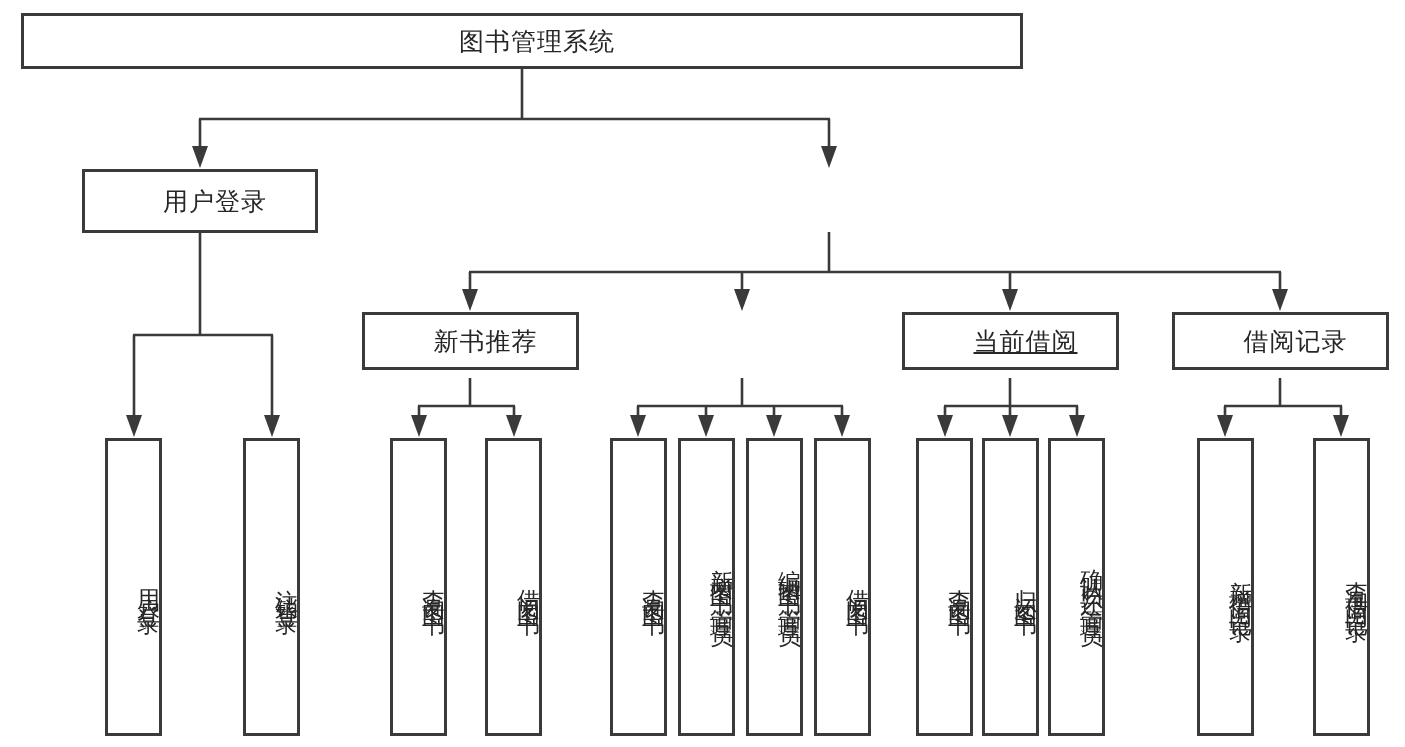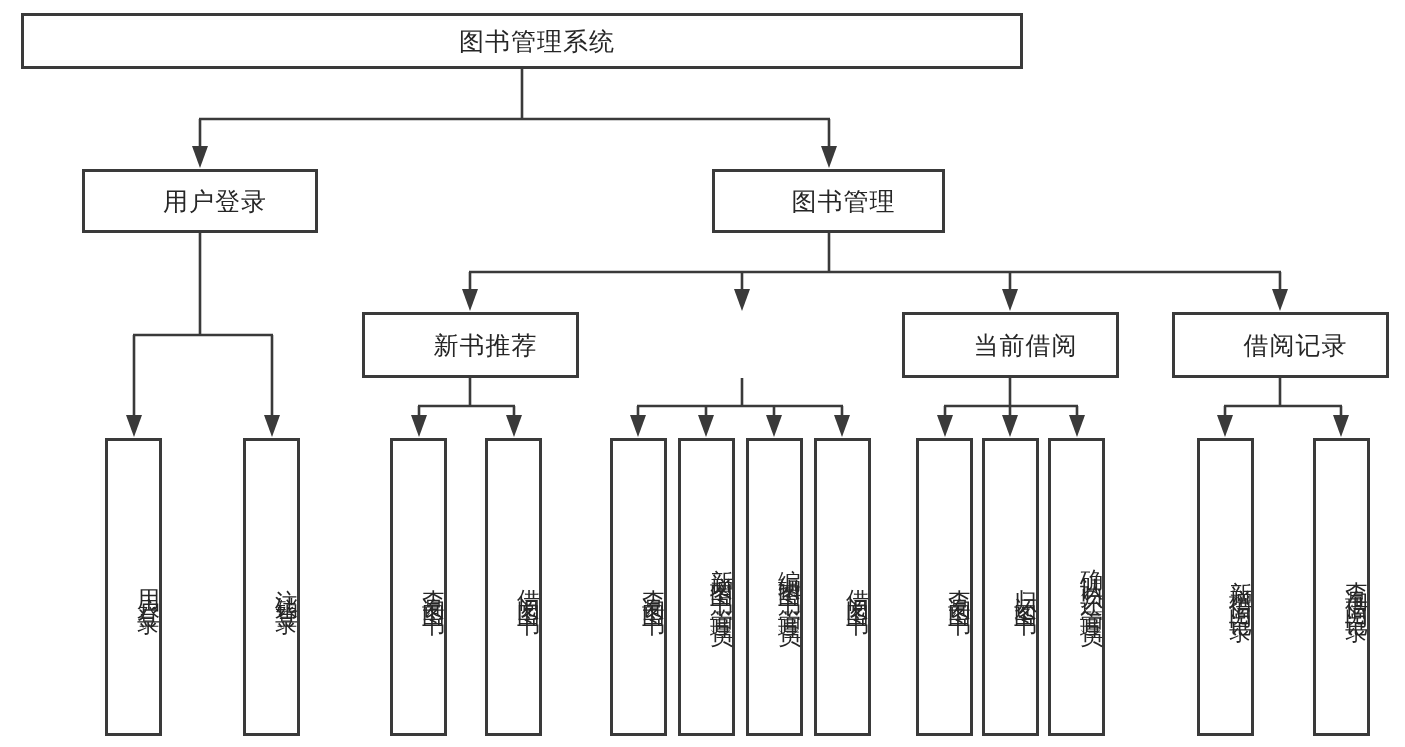--- a/index.html
+++ b/index.html
@@ -52,21 +52,21 @@
     top: 13px;
     width: 1002px;
     height: 56px;
   }
   .l2 {
     top: 169px;
     height: 64px;
   }
   .l3 {
     top: 312px;
-    height: 66px;
+    height: 58px;
     width: 217px;
   }
   .leaf {
     top: 438px;
     height: 298px;
     width: 57px;
   }
   .vtext {
     writing-mode: vertical-rl;
     text-orientation: mixed;
@@ -141,28 +141,25 @@
     </g>
   </svg>
 
   <div class="box root">
     <span class="hlabel">图书管理系统</span>
   </div>
 
   <div class="box l2" style="left:82px; width:236px;">
     <span class="hlabel">用户登录</span>
   </div>
-  <div class="box l2" style="left:712px; width:233px;">
-    <span class="hlabel">图书管理</span>
-  </div>
 
   <div class="box l3" style="left:362px;">
     <span class="hlabel">新书推荐</span>
   </div>
-  <div class="box l3" style="left:902px;">
+  <div class="box l3" style="left:902px;text-decoration:underline;">
     <span class="hlabel">当前借阅</span>
   </div>
   <div class="box l3" style="left:1172px;">
     <span class="hlabel">借阅记录</span>
   </div>
 
   <div class="box leaf" style="left:105px;">
     <span class="vtext">用户登录</span>
   </div>
   <div class="box leaf" style="left:243px;">

